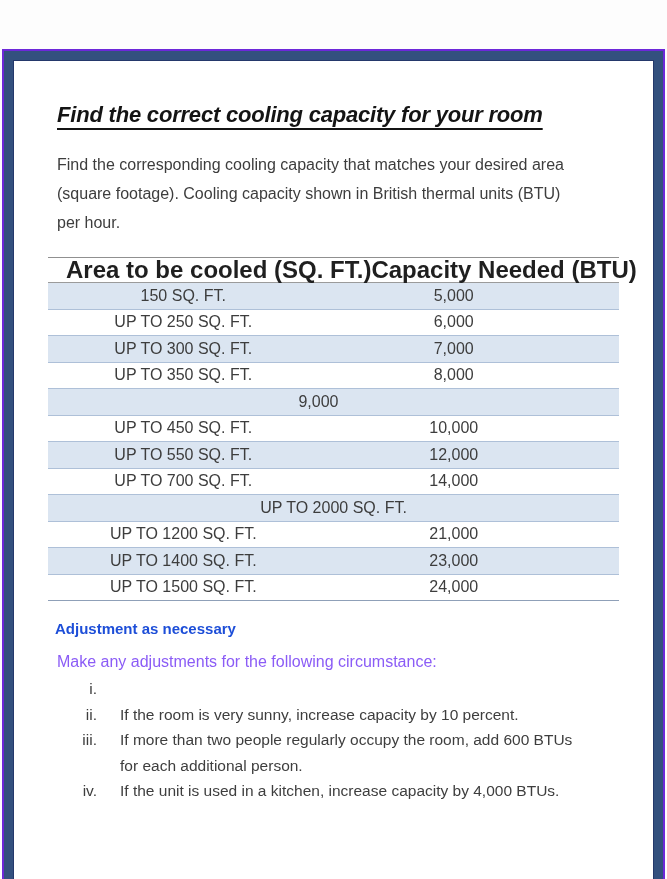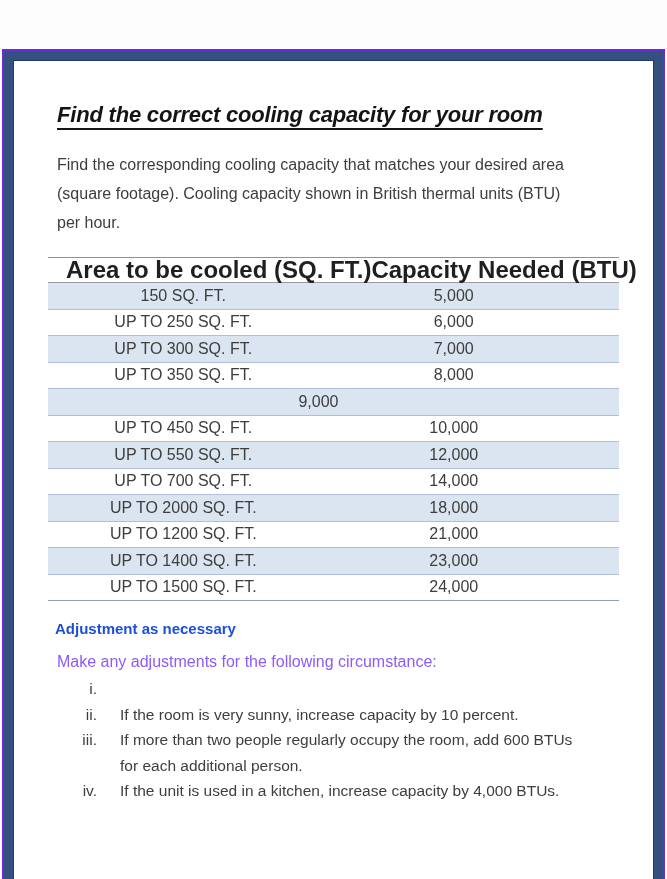--- a/index.html
+++ b/index.html
@@ -182,21 +182,20 @@
     <div class="td td-btu">12,000</div>
   </div>
 
   <div class="trow">
     <div class="td td-area">UP TO 700 SQ. FT.</div>
     <div class="td td-btu">14,000</div>
   </div>
 
   <div class="trow shaded">
     <div class="td td-area">UP TO 2000 SQ. FT.</div>
-    <div class="td td-btu">18,000</div>
   </div>
 
   <div class="trow">
     <div class="td td-area">UP TO 1200 SQ. FT.</div>
     <div class="td td-btu">21,000</div>
   </div>
 
   <div class="trow shaded">
     <div class="td td-area">UP TO 1400 SQ. FT.</div>
     <div class="td td-btu">23,000</div>

